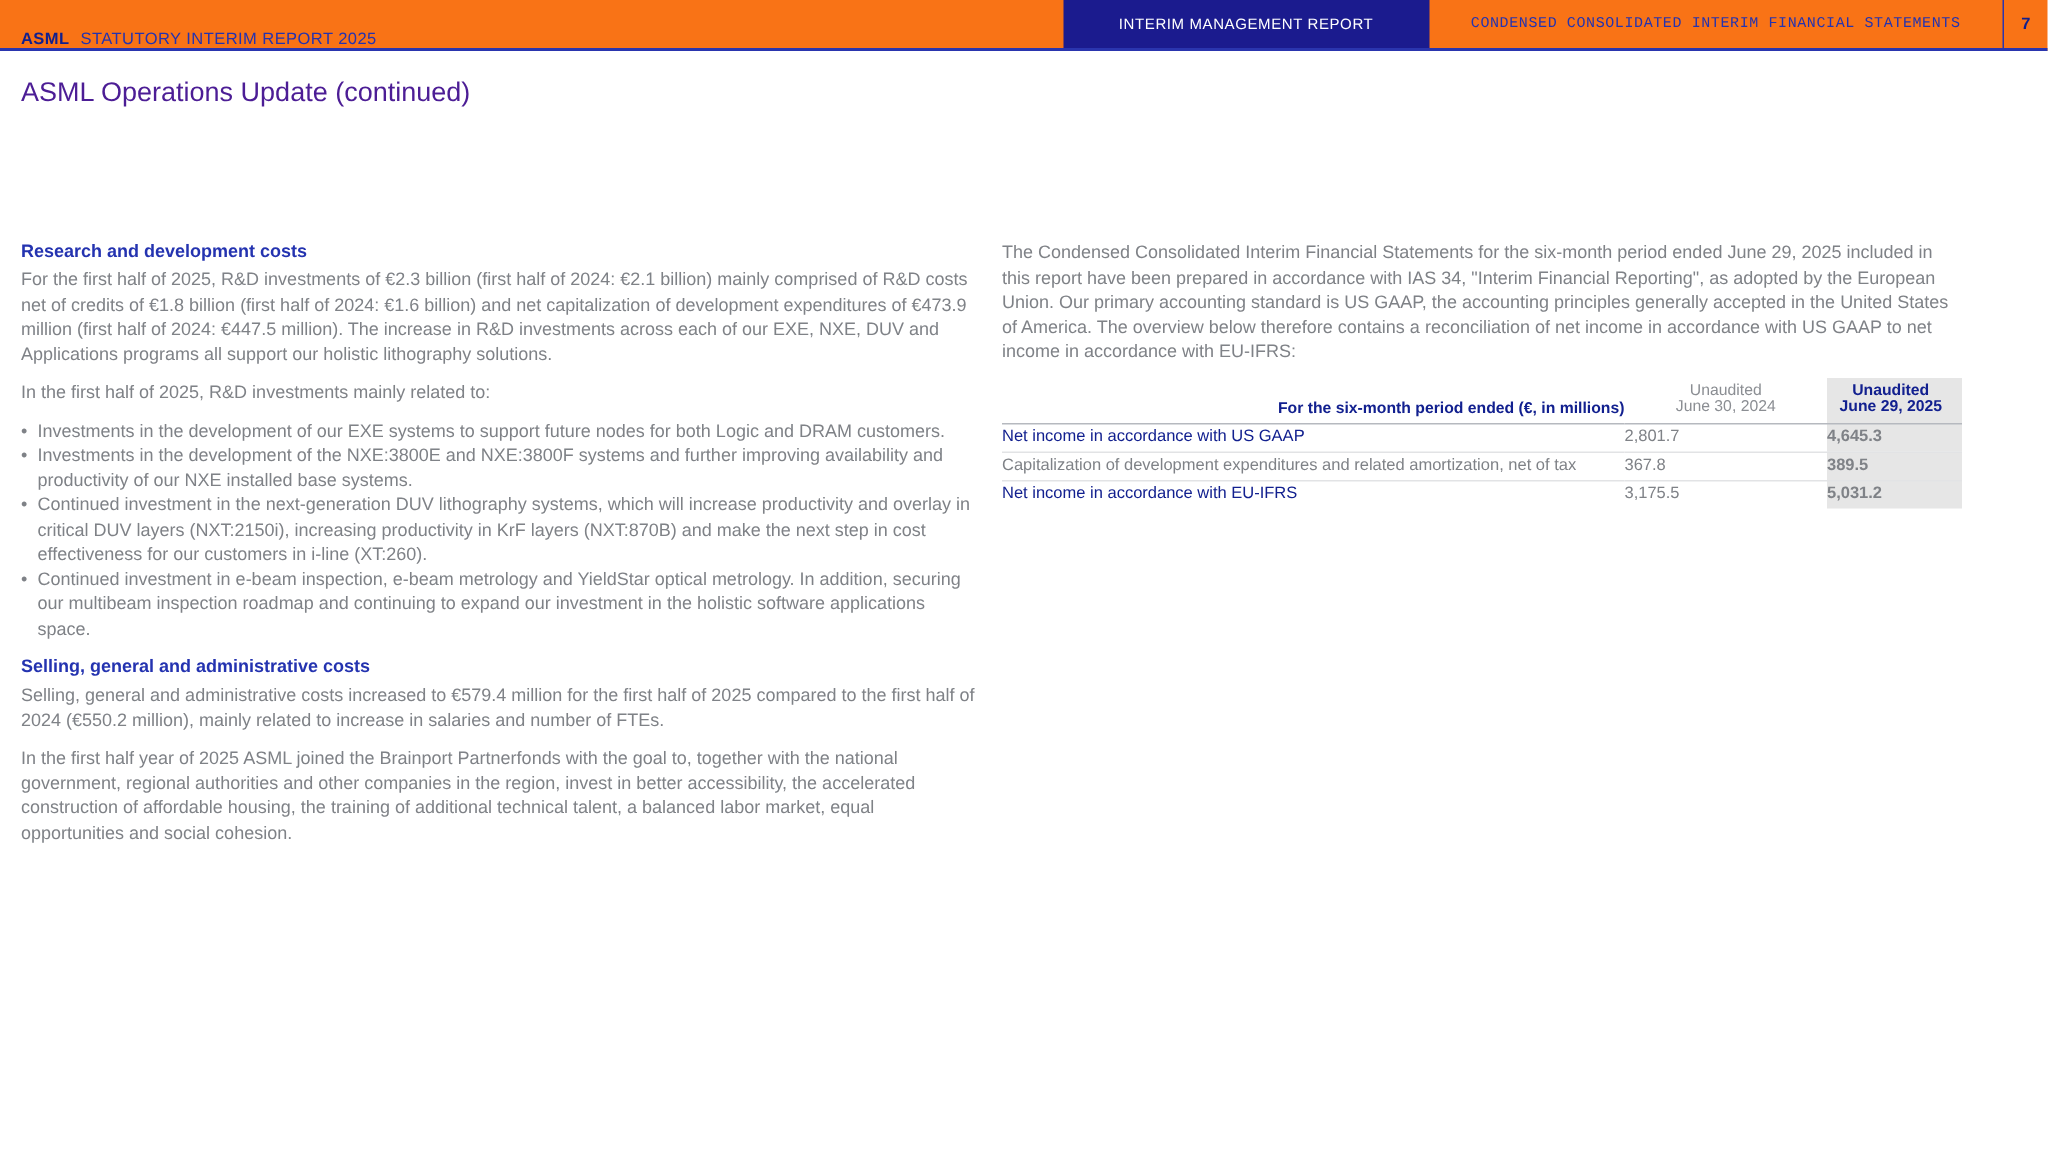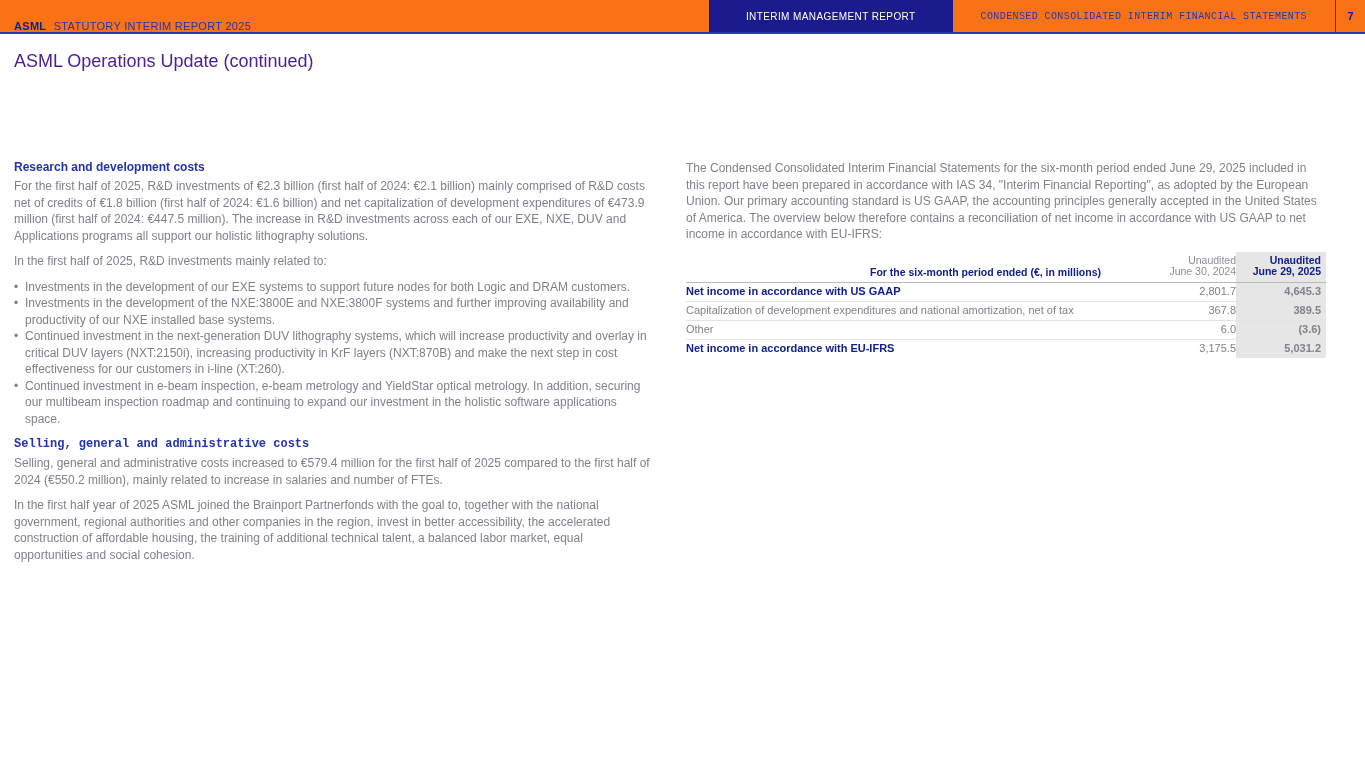--- a/index.html
+++ b/index.html
@@ -35,25 +35,25 @@
     font-size:11px; font-weight:bold; color:#0f1f8f;
   }
 
   
   .title {
     position:absolute; top:51px; left:14px;
     font-size:18px; font-weight:normal; color:#4c1d95;
   }
 
   
-  .columns { position:absolute; top:160px; left:14px; display:flex; gap:32px; }
+  .columns { position:absolute; top:160px; left:14px; display:flex; gap:14px; }
   .col { width:640px; }
 
   h2.sec { font-size:12px; font-weight:bold; color:#2433b0; margin:0 0 4px 0; line-height:14px; }
-  .sec2 { margin-top:11px;font-family:Liberation Mono, monospace; }
+  .sec2 { margin-top:11px; }
   p.body { font-size:12px; line-height:16.5px; margin:0 0 9px 0; color:#7f8287; }
 
   ul.bullets { list-style:none; margin:0 0 10px 0; padding:0; }
   ul.bullets li {
     font-size:12px; line-height:16.5px; color:#7f8287;
     padding-left:11px; position:relative;
   }
   ul.bullets li::before { content:"\2022"; position:absolute; left:0; color:#7f8287; }
 
   
@@ -61,28 +61,28 @@
     width:640px; border-collapse:collapse; table-layout:fixed; margin-top:5px;
   }
   col.c-label { width:415px; }
   col.c-2024 { width:135px; }
   col.c-2025 { width:90px; }
 
   table.recon th { vertical-align:bottom; padding:3px 0 4px 0; }
   table.recon td { padding:2.5px 0; font-size:11px; line-height:13px; color:#7f8287; white-space:nowrap; }
 
   .cap { text-align:right; font-size:10.5px; font-weight:bold; color:#12208f; line-height:12px; }
-  .num { text-align:right; }
+  .num { }
   th.col2024 { font-size:10.5px; font-weight:normal; color:#8b8e93; padding-right:7px; }
   th.col2025 { font-size:10.5px; font-weight:bold; color:#12208f; }
   .hdr-line { display:block; line-height:11.5px; }
   td.v24 { padding-right:7px; }
   .hi { background:#e6e6e6; padding-right:5px !important; }
   td.hi { font-weight:bold; color:#12208f; }
-  tr.bold-row td.lbl { font-weight:bold; color:#12208f; }
+  tr.bold-row td.lbl { font-weight:normal; color:#12208f; }
   thead tr { border-bottom:1px solid #b6b9bf; }
   tbody tr { border-bottom:1px solid #e2e3e5; }
   tbody tr:last-child { border-bottom:none; }
 </style>
 </head>
 <body>
 
 <div class="page">
 
   <header class="topbar">
@@ -138,28 +138,23 @@
             </th>
           </tr>
         </thead>
         <tbody>
           <tr class="bold-row">
             <td class="lbl">Net income in accordance with US GAAP</td>
             <td class="num v24">2,801.7</td>
             <td class="num hi">4,645.3</td>
           </tr>
           <tr>
-            <td class="lbl">Capitalization of development expenditures and national amortization, net of tax</td>
+            <td class="lbl">Capitalization of development expenditures and related amortization, net of tax</td>
             <td class="num v24">367.8</td>
             <td class="num hi">389.5</td>
-          </tr>
-          <tr>
-            <td class="lbl">Other</td>
-            <td class="num v24">6.0</td>
-            <td class="num hi">(3.6)</td>
           </tr>
           <tr class="bold-row">
             <td class="lbl">Net income in accordance with EU-IFRS</td>
             <td class="num v24">3,175.5</td>
             <td class="num hi">5,031.2</td>
           </tr>
         </tbody>
       </table>
     </section>
 

